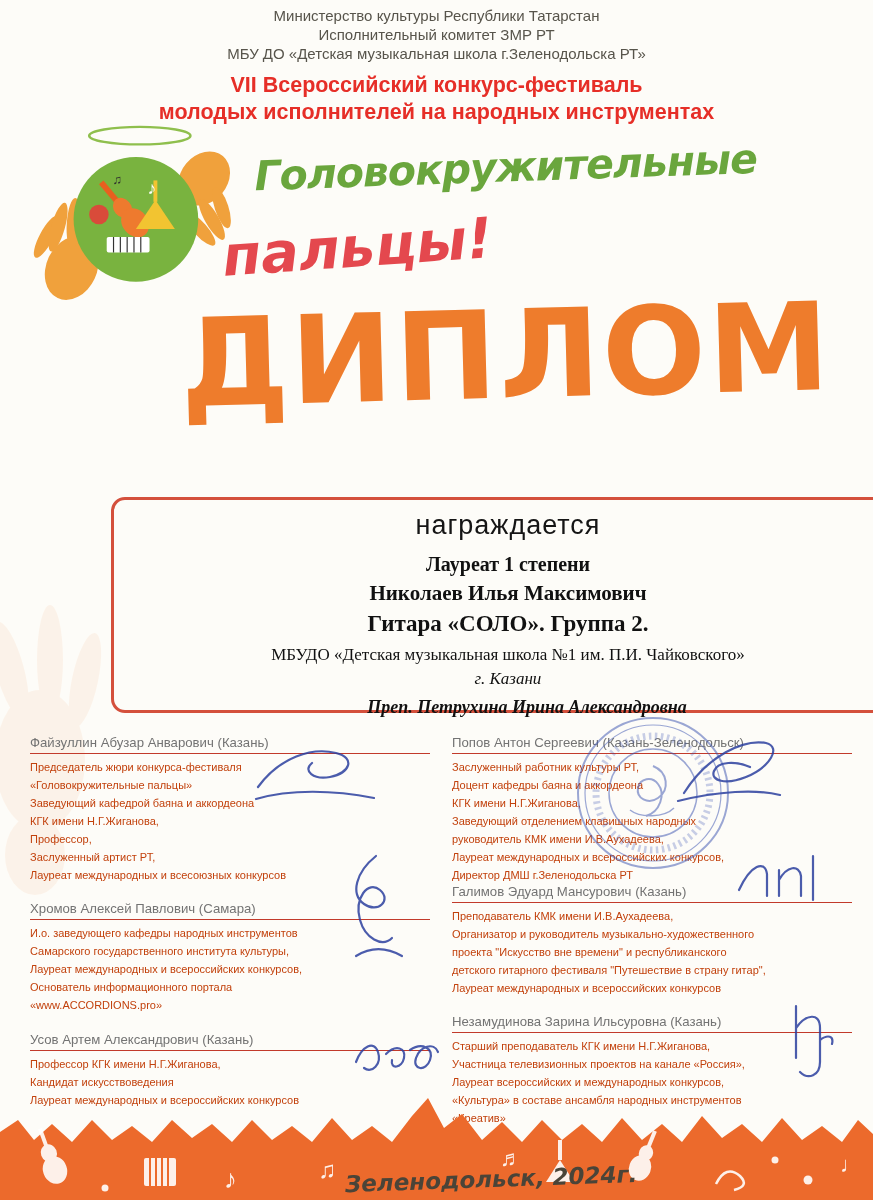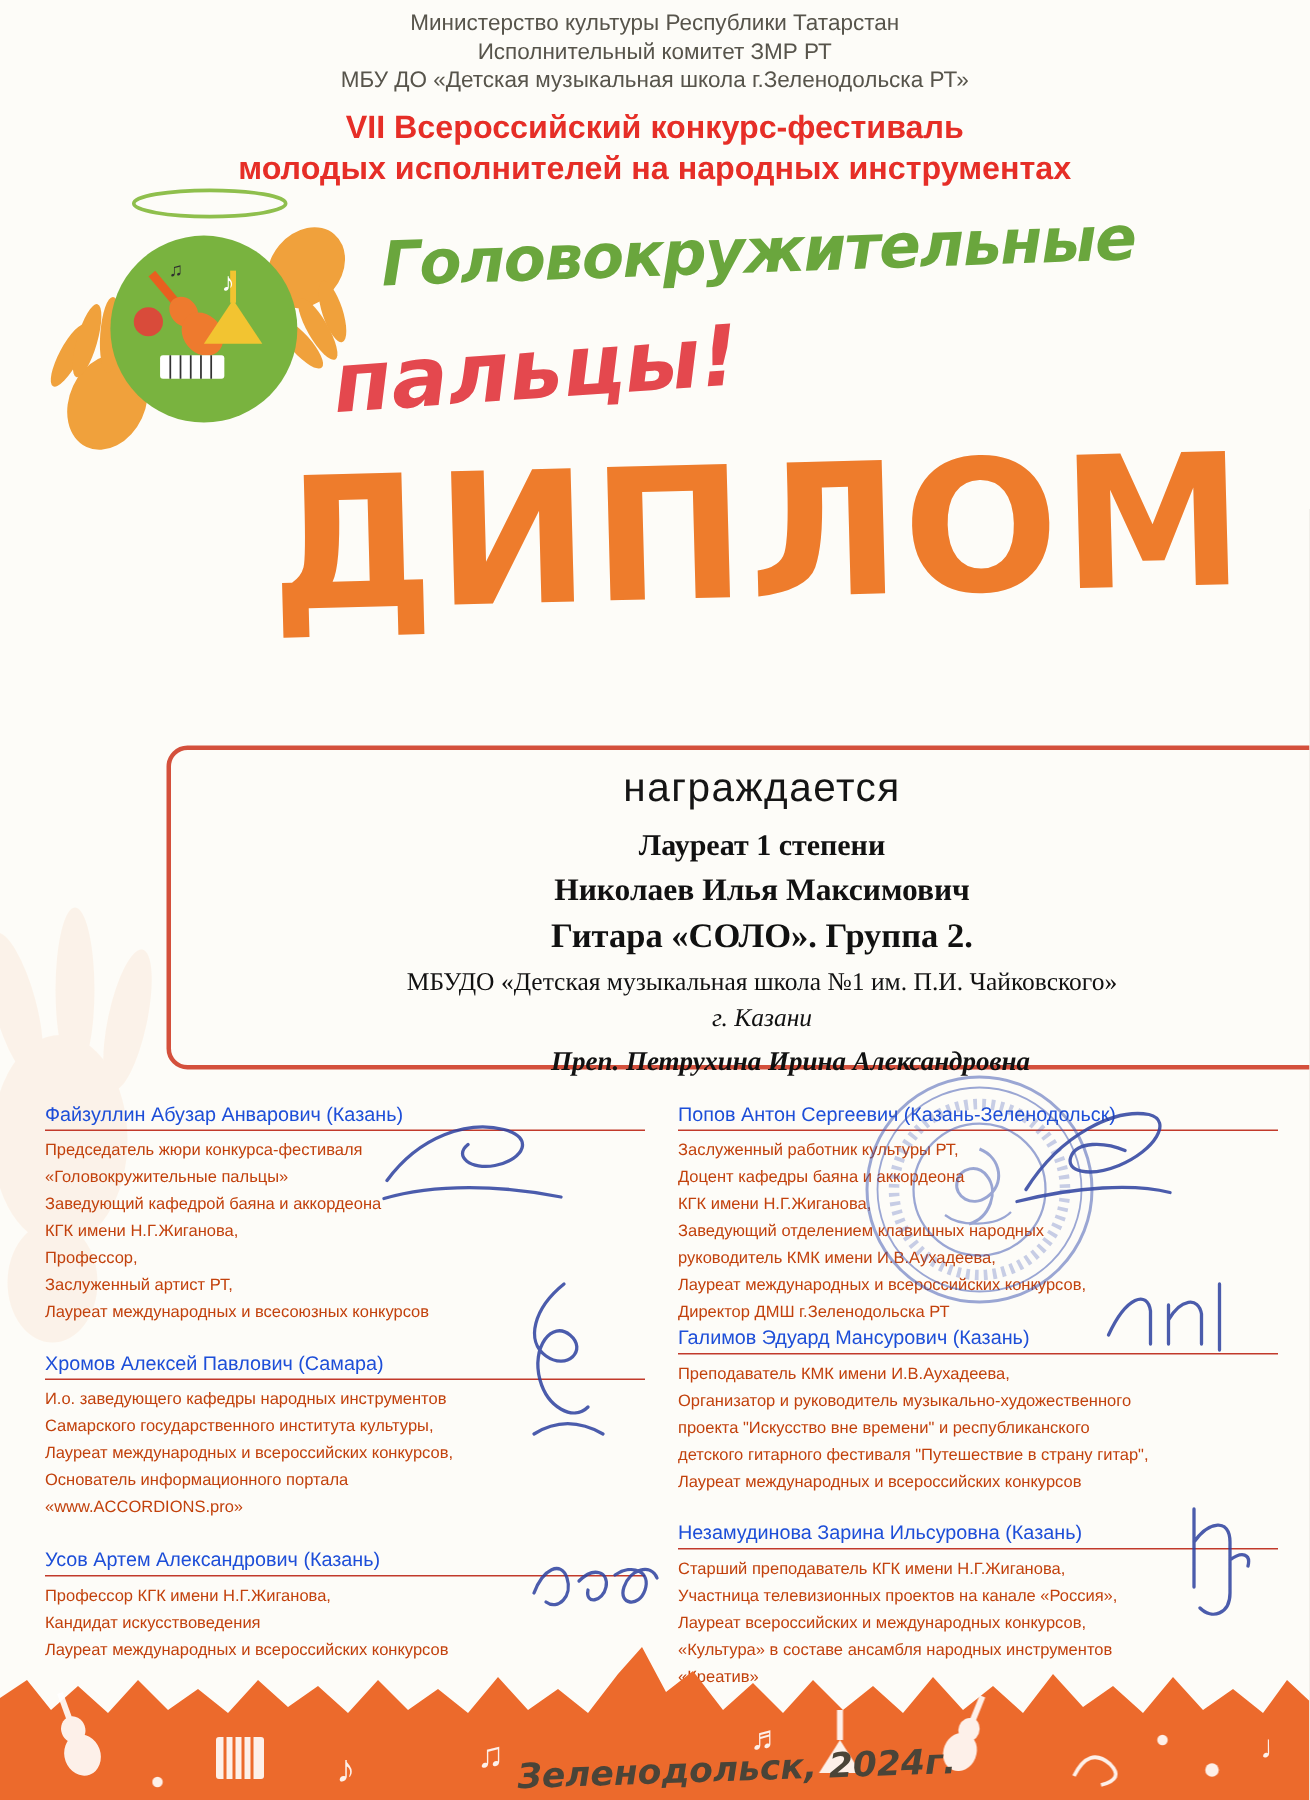--- a/index.html
+++ b/index.html
@@ -37,21 +37,21 @@
   .award-heading{margin-top:10px;font-size:27px;letter-spacing:1px;color:#151515;}
   .award-serif{font-family:"Liberation Serif","DejaVu Serif",serif;color:#111;}
   .award-laureate{margin-top:12px;font-size:20px;font-weight:bold;}
   .award-name{margin-top:5px;font-size:21px;font-weight:bold;}
   .award-category{margin-top:5px;font-size:23px;font-weight:bold;}
   .award-school{margin-top:8px;font-size:17px;}
   .award-city{margin-top:4px;font-size:17px;font-style:italic;}
   .award-teacher{margin-top:8px;font-size:18px;font-weight:bold;font-style:italic;padding-left:38px;}
   
   .jm{position:absolute;width:400px;}
-  .jury-name{font-size:13.2px;color:#1d4ed8;padding-bottom:3px;margin-bottom:4px;
+  .jury-name{font-size:13.2px;color:#737373;padding-bottom:3px;margin-bottom:4px;
     border-bottom:1.6px solid #c23a2b;}
   .jury-line{font-size:11px;line-height:18px;color:#c2410c;}
   #jm-l0{left:30px;top:735px}#jm-l1{left:30px;top:901px}#jm-l2{left:30px;top:1032px}
   #jm-r0{left:452px;top:735px}#jm-r1{left:452px;top:884px}#jm-r2{left:452px;top:1014px}
   
   .sig{position:absolute;}
   .sig path{stroke:#2b3f9f;stroke-width:2.2;fill:none;stroke-linecap:round;opacity:.85;}
   .stamp{position:absolute;left:574px;top:714px;opacity:.5;}
   .watermark{position:absolute;left:-20px;top:600px;opacity:.07;}
   .band{position:absolute;left:0;bottom:0;}

